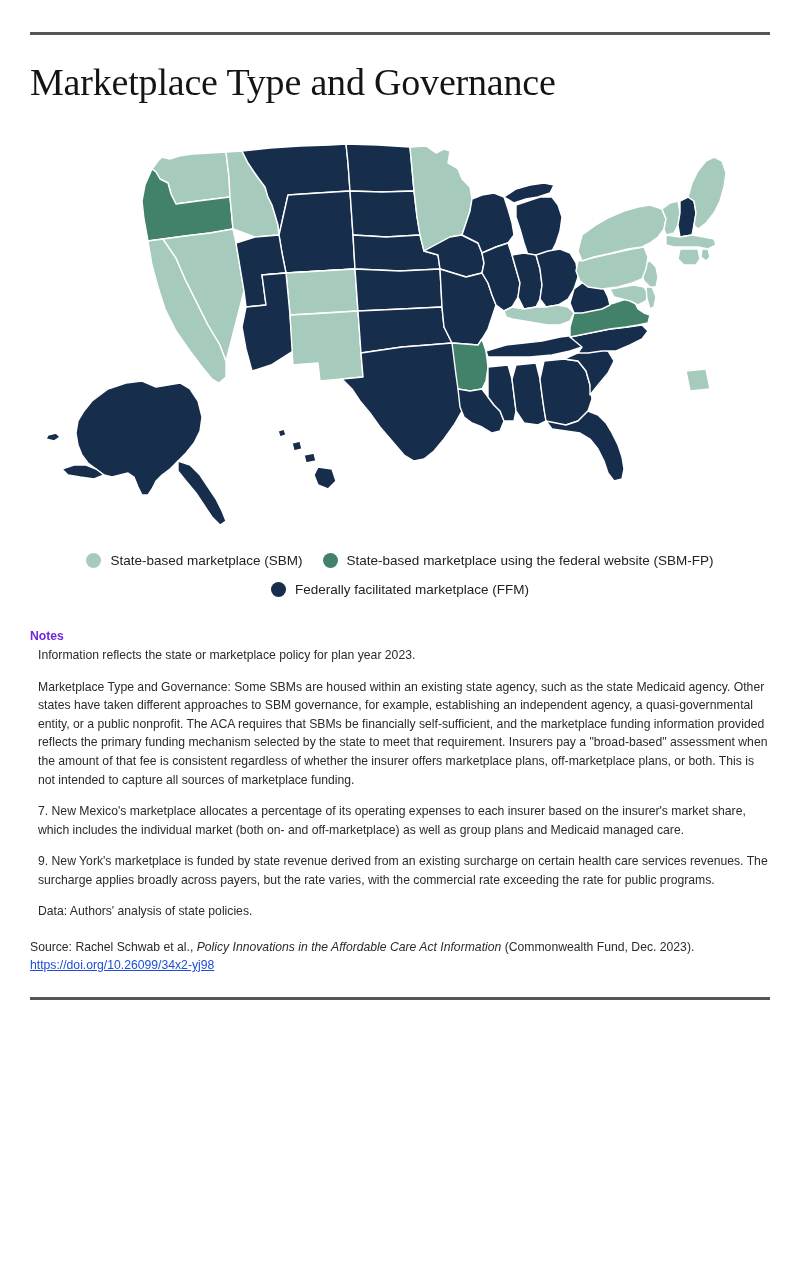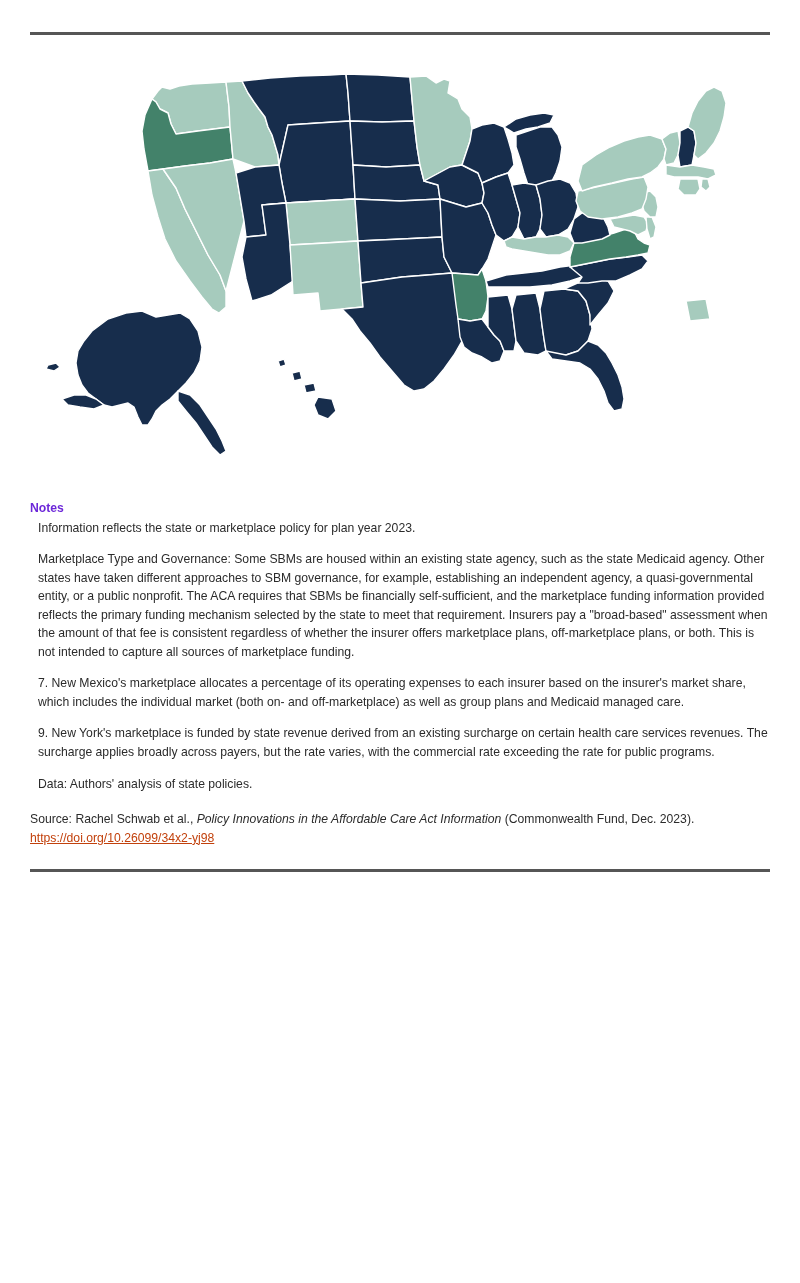--- a/index.html
+++ b/index.html
@@ -114,20 +114,21 @@
   }
 </style>
 </head>
 <body>
 
 <div class="page">
 
   <div class="rule rule-top" style="background: rgb(86, 86, 86);"></div>
 
 
+  <h1 class="exhibit-title">Marketplace Type and Governance</h1>
 
   <div class="map-wrap">
     <svg width="740" height="400" viewBox="0 0 740 400" xmlns="http://www.w3.org/2000/svg">
       <g id="states" stroke="#ffffff" stroke-width="1.4" stroke-linejoin="round">
 
         <path d="M128,22 L132,18 L140,20 L149,17 L162,15 L180,14 L196,13 L199,38 L200,58 L168,62 L146,65 L141,55 L138,44 L130,40 L126,33 L122,30 Z" fill="#a6cbbd"></path>
 
         <path d="M122,30 L126,33 L130,40 L138,44 L141,55 L146,65 L168,62 L200,58 L203,90 L180,94 L155,97 L133,100 L118,102 L114,80 L112,62 L115,46 Z" fill="#43826a"></path>
 
         <path d="M118,102 L133,100 L146,119 L155,140 L166,162 L178,186 L190,206 L196,222 L196,238 L189,244 L182,240 L172,228 L160,212 L146,192 L135,170 L128,148 L122,126 Z" fill="#a6cbbd"></path>
@@ -233,30 +234,46 @@
 
         <path d="M248,292 L254,290 L256,296 L250,298 Z" fill="#172d4c"></path>
         <path d="M262,304 L270,302 L272,310 L264,312 Z" fill="#172d4c"></path>
         <path d="M274,316 L284,314 L286,322 L276,324 Z" fill="#172d4c"></path>
         <path d="M288,328 L302,330 L306,342 L298,350 L288,346 L284,336 Z" fill="#172d4c"></path>
       </g>
     </svg>
   </div>
 
   <div class="legend">
+    <div class="legend-row">
+      <div class="legend-item">
+        <span class="swatch" style="background: rgb(166, 203, 189);"></span>
+        <span class="legend-text">State-based marketplace (SBM)</span>
+      </div>
+      <div class="legend-item">
+        <span class="swatch" style="background: rgb(67, 130, 106);"></span>
+        <span class="legend-text">State-based marketplace using the federal website (SBM-FP)</span>
+      </div>
+    </div>
+    <div class="legend-row">
+      <div class="legend-item">
+        <span class="swatch" style="background: rgb(23, 45, 76);"></span>
+        <span class="legend-text">Federally facilitated marketplace (FFM)</span>
+      </div>
+    </div>
   </div>
 
   <div class="notes">
     <div class="notes-heading">Notes</div>
     <p>Information reflects the state or marketplace policy for plan year 2023.</p>
     <p>Marketplace Type and Governance: Some SBMs are housed within an existing state agency, such as the state Medicaid agency. Other states have taken different approaches to SBM governance, for example, establishing an independent agency, a quasi-governmental entity, or a public nonprofit. The ACA requires that SBMs be financially self-sufficient, and the marketplace funding information provided reflects the primary funding mechanism selected by the state to meet that requirement. Insurers pay a "broad-based" assessment when the amount of that fee is consistent regardless of whether the insurer offers marketplace plans, off-marketplace plans, or both. This is not intended to capture all sources of marketplace funding.</p>
     <p>7. New Mexico's marketplace allocates a percentage of its operating expenses to each insurer based on the insurer's market share, which includes the individual market (both on- and off-marketplace) as well as group plans and Medicaid managed care.</p>
     <p>9. New York's marketplace is funded by state revenue derived from an existing surcharge on certain health care services revenues. The surcharge applies broadly across payers, but the rate varies, with the commercial rate exceeding the rate for public programs.</p>
     <p>Data: Authors' analysis of state policies.</p>
   </div>
 
   <div class="source">
-    <span>Source: Rachel Schwab et al., </span><i>Policy Innovations in the Affordable Care Act Information</i><span> (Commonwealth Fund, Dec. 2023). </span><a href="#" style="color: #c2410c; text-decoration: underline;">https://doi.org/10.26099/34x2-yj98</a>
+    <span>Source: Rachel Schwab et al., </span><i>Policy Innovations in the Affordable Care Act Information</i><span> (Commonwealth Fund, Dec. 2023). </span><a href="#" style="color: #1d4ed8; text-decoration: underline;">https://doi.org/10.26099/34x2-yj98</a>
   </div>
 
   <div class="rule rule-bottom" style="background: rgb(86, 86, 86);"></div>
 
 </div>
 
 </body></html>

